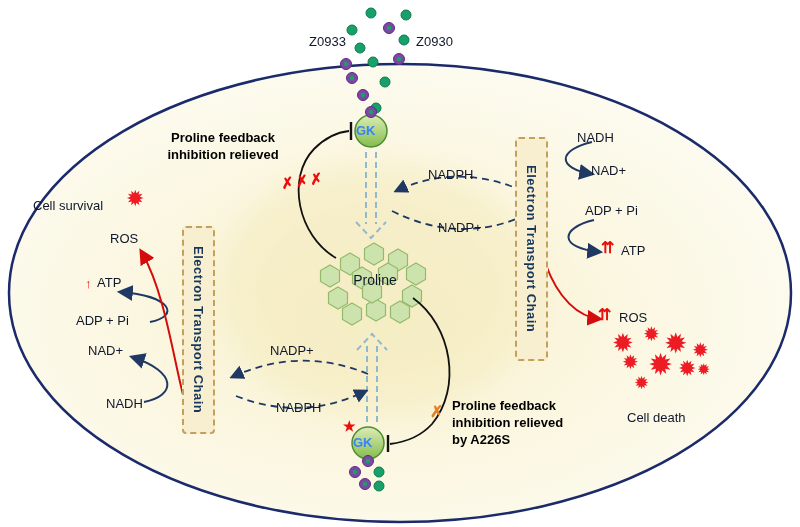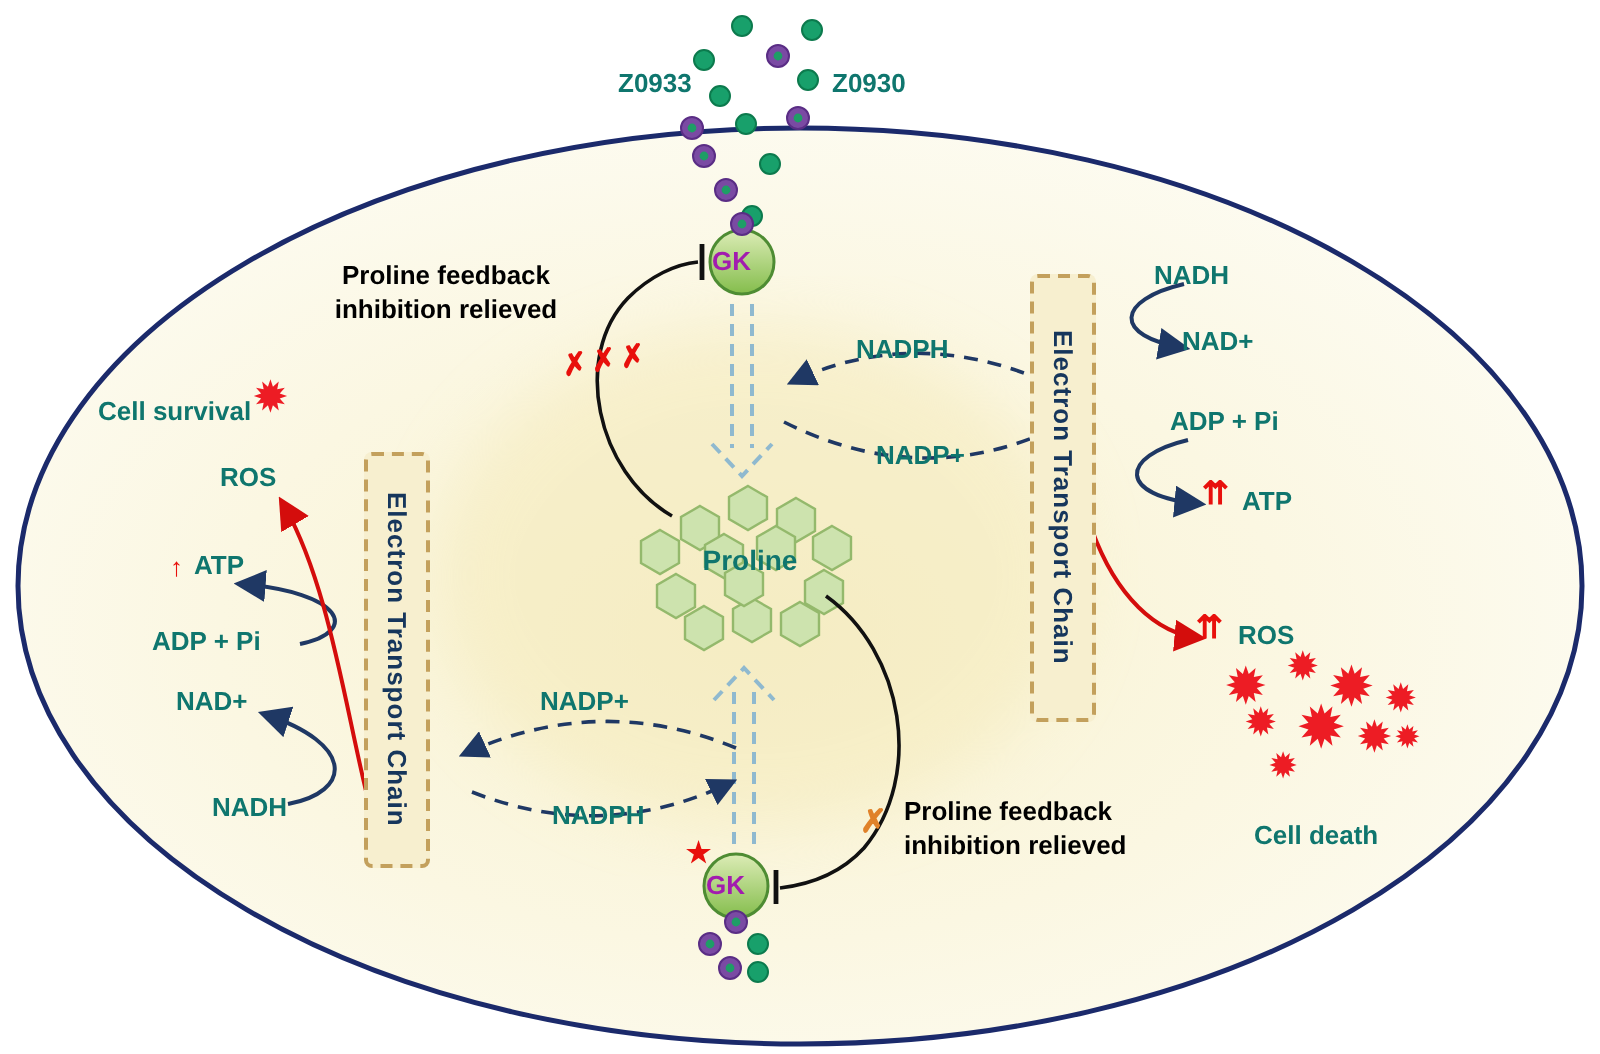--- a/index.html
+++ b/index.html
@@ -2,39 +2,39 @@
 <html><head>
 <meta charset="utf-8">
 <style>
   html,body{margin:0;padding:0;background:#fff;}
   .canvas{
     position:relative;width:800px;height:527px;overflow:hidden;
     font-family:"Liberation Sans",sans-serif;background:#ffffff;
   }
   svg.layer{position:absolute;left:0;top:0;}
   .lbl{
-    position:absolute;font-size:13px;font-weight:bold;color:#0f766e;
+    position:absolute;font-size:13px;font-weight:normal;color:#0f172a;
     white-space:nowrap;line-height:1.1;
   }
   .feedback-text{
     position:absolute;font-size:13px;font-weight:700;color:#000;line-height:1.3;
   }
   .feedback-text.center{text-align:center;}
   .sym{position:absolute;font-weight:700;line-height:1;}
   .burst{position:absolute;color:#ed1c24;line-height:1;font-weight:400;}
   .etc-box{
     position:absolute;background:#f7efcf;border:2px dashed #c3a05c;border-radius:4px;
     display:flex;align-items:center;justify-content:center;box-sizing:border-box;
   }
   .etc-label{
     writing-mode:vertical-rl;font-size:13px;font-weight:bold;color:#16365c;
     letter-spacing:0.5px;white-space:nowrap;
   }
   .gk-label{
-    position:absolute;width:14px;text-align:center;font-size:13px;font-weight:bold;color:#a21caf;
+    position:absolute;width:14px;text-align:center;font-size:13px;font-weight:bold;color:#3b82f6;
   }
 </style>
 </head>
 <body>
 
 <div class="canvas">
 
   <svg class="layer" width="800" height="527" viewBox="0 0 800 527">
     <defs>
       <radialGradient id="cellGrad" cx="0.47" cy="0.55" r="0.62">
@@ -187,26 +187,27 @@
 
   <div class="feedback-text center" style="left:148px;top:130px;width:150px;">
     <div>Proline feedback</div>
     <div>inhibition relieved</div>
   </div>
   <span class="sym" style="left:281px;top:173px;font-size:15px;letter-spacing:2px;color:#e8100c;transform:rotate(-8deg);">✗✗✗</span>
 
   <div class="feedback-text" style="left:452px;top:398px;width:140px;">
     <div>Proline feedback</div>
     <div>inhibition relieved</div>
+    <div>by A226S</div>
   </div>
   <span class="sym" style="left:430px;top:404px;font-size:16px;color:#e0822a;">✗</span>
 
   <span class="sym" style="left:343px;top:419px;font-size:14px;color:#e8100c;">★</span>
 
-  <div class="lbl" style="left:49px;top:199px;">Cell survival</div>
+  <div class="lbl" style="left:33px;top:199px;">Cell survival</div>
   <span class="burst" style="left:126px;top:188px;font-size:22px;">✹</span>
   <div class="lbl" style="left:110px;top:232px;">ROS</div>
   <span class="sym" style="left:85px;top:277px;font-size:13px;color:#e8100c;">↑</span>
   <div class="lbl" style="left:97px;top:276px;">ATP</div>
   <div class="lbl" style="left:76px;top:314px;">ADP + Pi</div>
   <div class="lbl" style="left:88px;top:344px;">NAD+</div>
   <div class="lbl" style="left:106px;top:397px;">NADH</div>
   <div class="lbl" style="left:270px;top:344px;">NADP+</div>
   <div class="lbl" style="left:276px;top:401px;">NADPH</div>
 

